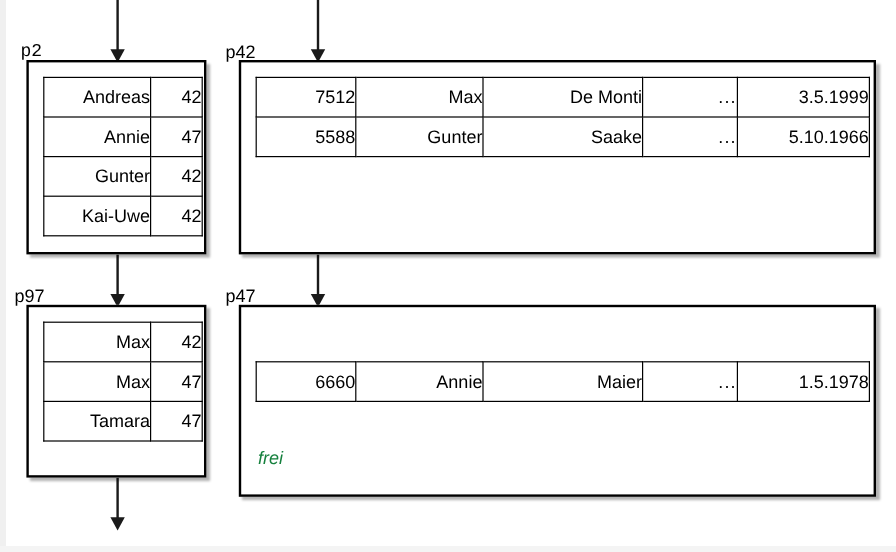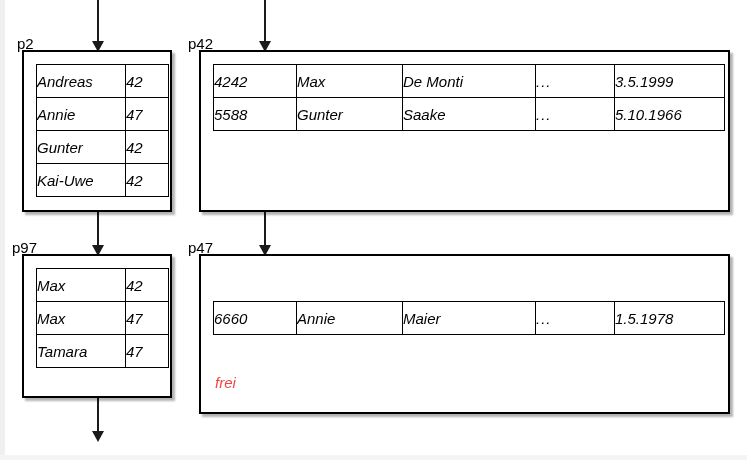--- a/index.html
+++ b/index.html
@@ -55,29 +55,28 @@
 
   
   .tbl {
     position: absolute;
     border-collapse: collapse;
     table-layout: fixed;
     background: #ffffff;
   }
   .tbl td {
     border: 1px solid #000000;
-    text-align: left;
+    text-align: right;
     vertical-align: middle;
     font-size: 15px;
     color: #000000;
     padding: 0;
     height: 32px;
     white-space: nowrap;
     font-family: "Liberation Sans", sans-serif;
-    font-style: italic;
   }
 
   
   .idx-tbl { width: 130px; }
   .idx-tbl td.k { width: 88px; }
   .idx-tbl td.v { width: 42px; }
 
   
   .data-tbl { width: 506px; }
   .data-tbl td.c0 { width: 82px; }
@@ -85,21 +84,21 @@
   .data-tbl td.c2 { width: 132px; }
   .data-tbl td.c3 { width: 78px; }
   .data-tbl td.c4 { width: 109px; }
 
   .ellipsis { letter-spacing: 1px; }
 
   .free-label {
     position: absolute;
     font-style: italic;
     font-size: 15px;
-    color: #ef4444;
+    color: #15803d;
     white-space: nowrap;
   }
 
   
   .arrow {
     position: absolute;
     width: 0;
   }
   .arrow .shaft {
     position: absolute;
@@ -142,21 +141,21 @@
   <div class="arrow" style="left:264px; top:212px;">
     <div class="shaft" style="height:34px;"></div>
     <div class="head" style="top:33px;"></div>
   </div>
 
   <div class="arrow" style="left:97px; top:398px;">
     <div class="shaft" style="height:34px;"></div>
     <div class="head" style="top:33px;"></div>
   </div>
 
-  <div class="page-label" style="left:17px; top:36px;">p2</div>
+  <div class="page-label" style="left:17px; top:36px;font-family:Liberation Mono, monospace;">p2</div>
   <div class="page-box" style="left:22px; top:50px; width:150px; height:162px;">
     <table class="tbl idx-tbl" style="left:12px; top:12px;">
       <tbody>
         <tr>
           <td class="k">Andreas</td>
           <td class="v">42</td>
         </tr>
         <tr>
           <td class="k">Annie</td>
           <td class="v">47</td>
@@ -171,21 +170,21 @@
         </tr>
       </tbody>
     </table>
   </div>
 
   <div class="page-label" style="left:188px; top:36px;">p42</div>
   <div class="page-box" style="left:199px; top:50px; width:531px; height:162px;">
     <table class="tbl data-tbl" style="left:12px; top:12px;">
       <tbody>
         <tr>
-          <td class="c0">4242</td>
+          <td class="c0">7512</td>
           <td class="c1">Max</td>
           <td class="c2">De Monti</td>
           <td class="c3 ellipsis">...</td>
           <td class="c4">3.5.1999</td>
         </tr>
         <tr>
           <td class="c0">5588</td>
           <td class="c1">Gunter</td>
           <td class="c2">Saake</td>
           <td class="c3 ellipsis">...</td>

